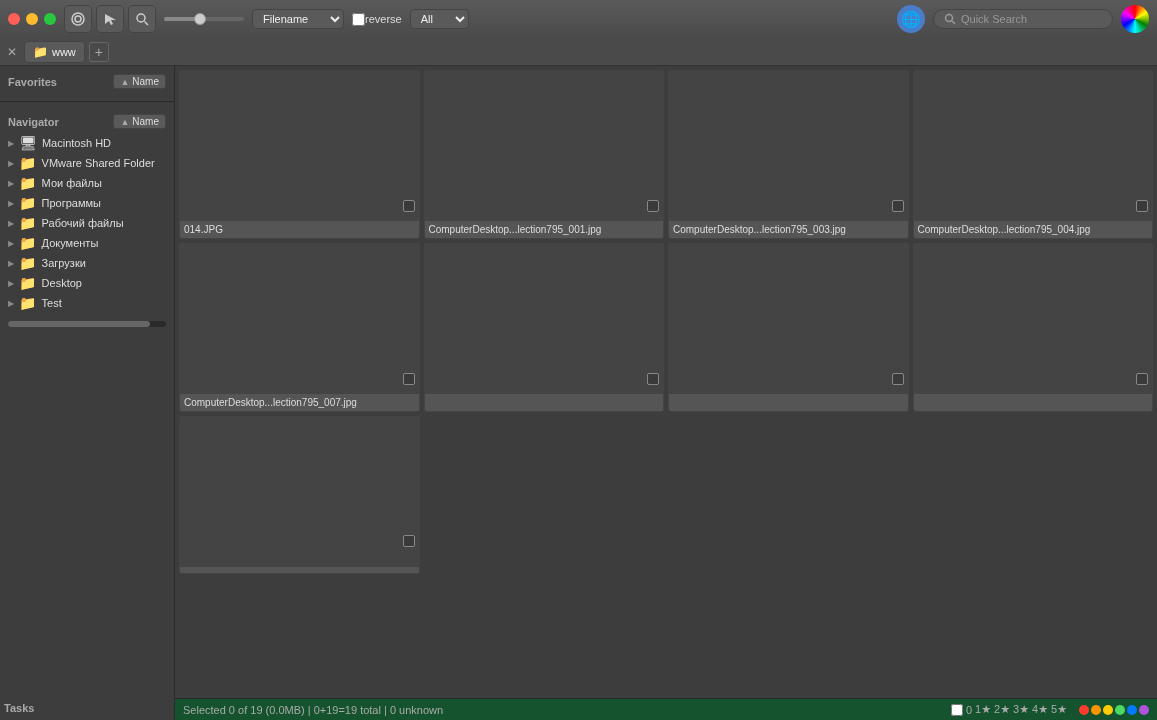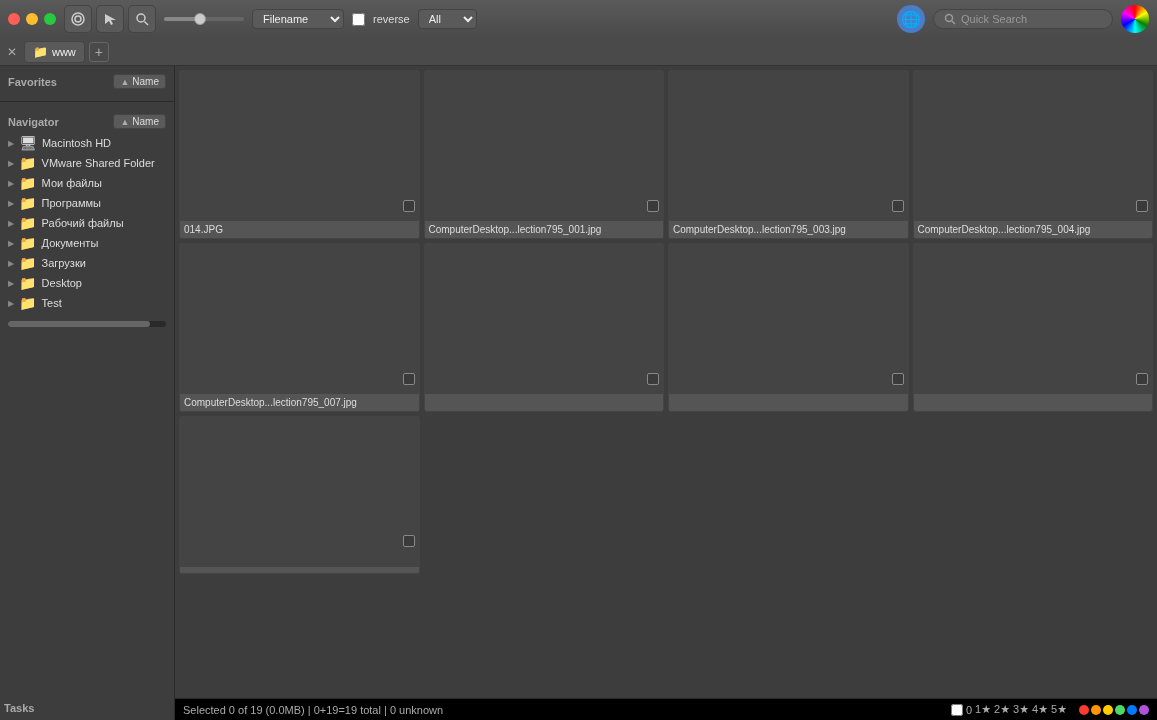--- a/index.html
+++ b/index.html
@@ -88,21 +88,21 @@
       border: 1px solid #999;
     }
     .dropdown-wrap {
       position: relative;
       display: inline-flex;
       align-items: flex-start;
     }
 
     .reverse-check {
       display: flex;
-      gap: 8px;
+      gap: 0;
       color: #ddd;
     }
     .reverse-check input { cursor: pointer; }
 
     .spacer { flex: 1; }
 
     .nav-icons {
       display: flex;
       gap: 6px;
       align-items: center;
@@ -334,21 +334,21 @@
       right: 4px;
       width: 12px;
       height: 12px;
       border: 1px solid #888;
       background: #3a3a3a;
       border-radius: 2px;
     }
 
     
     .statusbar {
-      background: #000000;
+      background: #14532d;
       height: 22px;
       display: flex;
       align-items: center;
       padding: 0 8px;
       border-top: 1px solid #2a2a2a;
       flex-shrink: 0;
       gap: 8px;
     }
     .status-text {
       color: #aaa;

